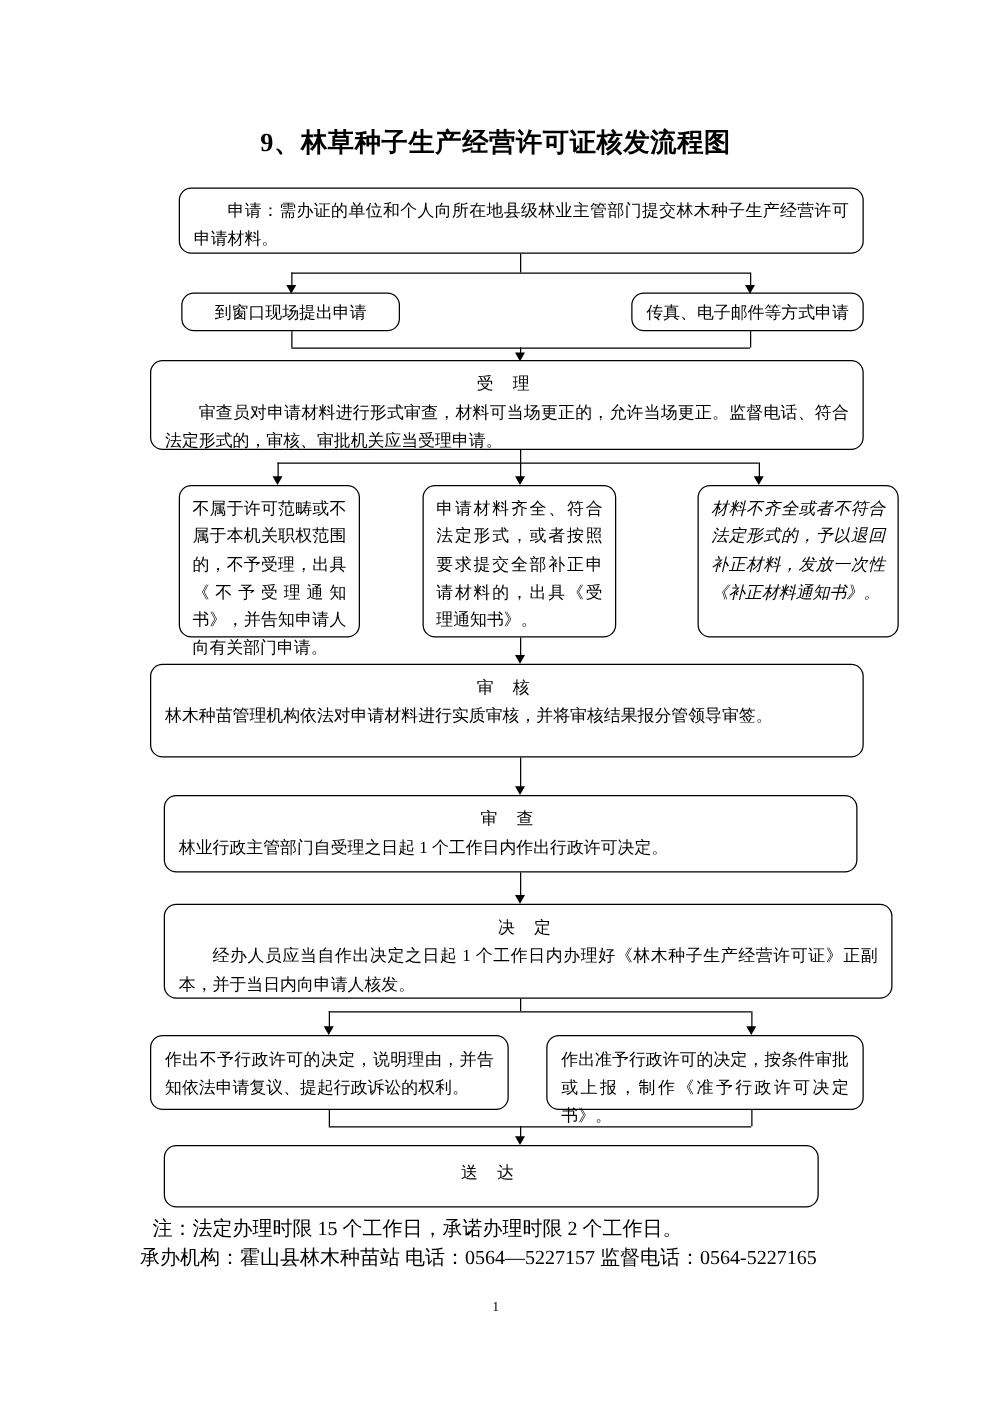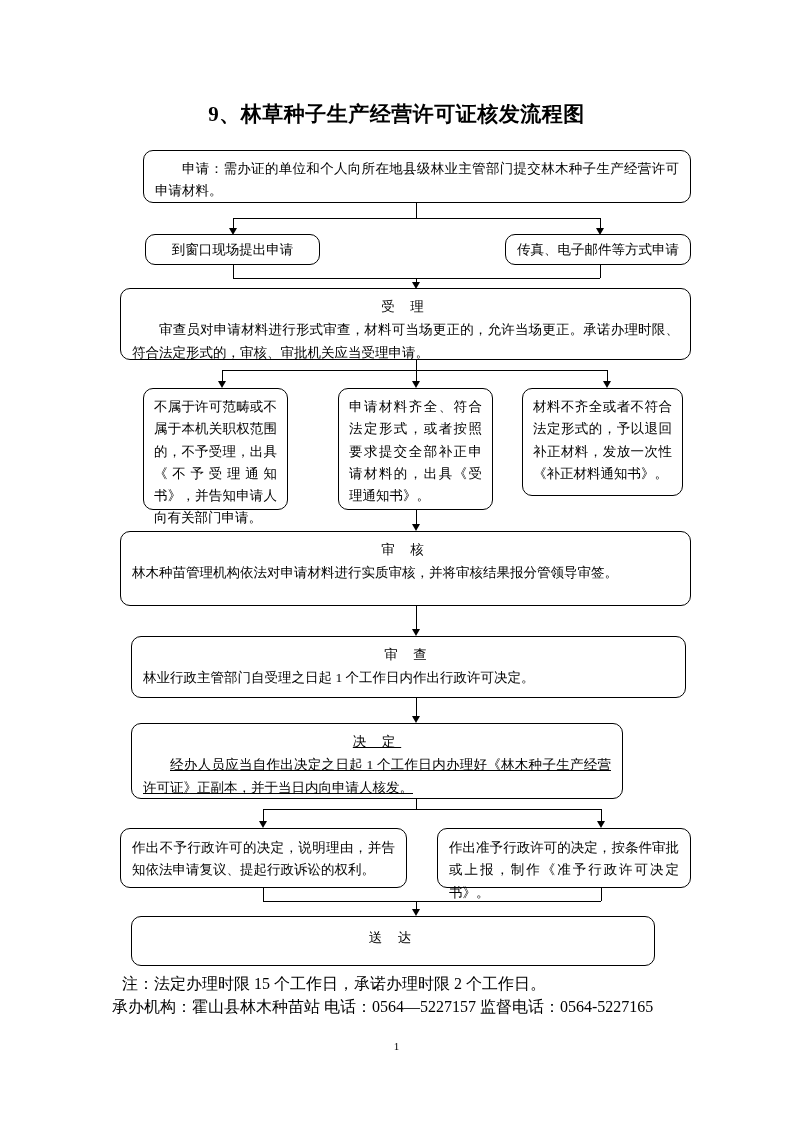--- a/index.html
+++ b/index.html
@@ -110,41 +110,41 @@
   </div>
 
   <div class="ln vl" style="left:233px; top:265px; height:13px;"></div>
   <div class="ln vl" style="left:600px; top:265px; height:13px;"></div>
   <div class="ln hl" style="left:233px; top:278px; width:367px;"></div>
   <div class="ln vl" style="left:416px; top:278px; height:7px;"></div>
   <div class="arrow" style="left:412px; top:282px;"></div>
 
   <div class="box" style="left:120px; top:288px; width:571px; height:72px;">
     <div class="hdr">受  理</div>
-    <div class="body-txt indent">审查员对申请材料进行形式审查，材料可当场更正的，允许当场更正。承诺办理时限、符合法定形式的，审核、审批机关应当受理申请。</div>
+    <div class="body-txt indent">审查员对申请材料进行形式审查，材料可当场更正的，允许当场更正。监督电话、符合法定形式的，审核、审批机关应当受理申请。</div>
   </div>
 
   <div class="ln vl" style="left:416px; top:360px; height:10px;"></div>
   <div class="ln hl" style="left:222px; top:370px; width:385px;"></div>
   <div class="ln vl" style="left:222px; top:370px; height:14px;"></div>
   <div class="ln vl" style="left:416px; top:370px; height:14px;"></div>
   <div class="ln vl" style="left:607px; top:370px; height:14px;"></div>
   <div class="arrow" style="left:218px; top:381px;"></div>
   <div class="arrow" style="left:412px; top:381px;"></div>
   <div class="arrow" style="left:603px; top:381px;"></div>
 
   <div class="box" style="left:143px; top:388px; width:145px; height:122px; padding:7px 10px;">
     <div class="body-txt">不属于许可范畴或不属于本机关职权范围的，不予受理，出具《不予受理通知书》，并告知申请人向有关部门申请。</div>
   </div>
 
   <div class="box" style="left:338px; top:388px; width:155px; height:122px; padding:7px 10px;">
     <div class="body-txt">申请材料齐全、符合法定形式，或者按照要求提交全部补正申请材料的，出具《受理通知书》。</div>
   </div>
 
-  <div class="box" style="left:522px; top:388px; width:161px; height:108px; padding:7px 10px;">
+  <div class="box" style="left:558px; top:388px; width:161px; height:122px; padding:7px 10px;font-style:italic;">
     <div class="body-txt">材料不齐全或者不符合法定形式的，予以退回补正材料，发放一次性《补正材料通知书》。</div>
   </div>
 
   <div class="ln vl" style="left:416px; top:510px; height:17px;"></div>
   <div class="arrow" style="left:412px; top:524px;"></div>
 
   <div class="box" style="left:120px; top:531px; width:571px; height:75px;">
     <div class="hdr">审  核</div>
     <div class="body-txt">林木种苗管理机构依法对申请材料进行实质审核，并将审核结果报分管领导审签。</div>
   </div>
@@ -153,21 +153,21 @@
   <div class="arrow" style="left:412px; top:629px;"></div>
 
   <div class="box" style="left:131px; top:636px; width:555px; height:62px;">
     <div class="hdr">审  查</div>
     <div class="body-txt">林业行政主管部门自受理之日起 1 个工作日内作出行政许可决定。</div>
   </div>
 
   <div class="ln vl" style="left:416px; top:698px; height:21px;"></div>
   <div class="arrow" style="left:412px; top:716px;"></div>
 
-  <div class="box" style="left:131px; top:723px; width:492px; height:76px;text-decoration:underline;">
+  <div class="box" style="left:131px; top:723px; width:583px; height:76px;">
     <div class="hdr">决  定</div>
     <div class="body-txt indent">经办人员应当自作出决定之日起 1 个工作日内办理好《林木种子生产经营许可证》正副本，并于当日内向申请人核发。</div>
   </div>
 
   <div class="ln vl" style="left:416px; top:799px; height:10px;"></div>
   <div class="ln hl" style="left:263px; top:809px; width:338px;"></div>
   <div class="ln vl" style="left:263px; top:809px; height:15px;"></div>
   <div class="ln vl" style="left:601px; top:809px; height:15px;"></div>
   <div class="arrow" style="left:259px; top:821px;"></div>
   <div class="arrow" style="left:597px; top:821px;"></div>

